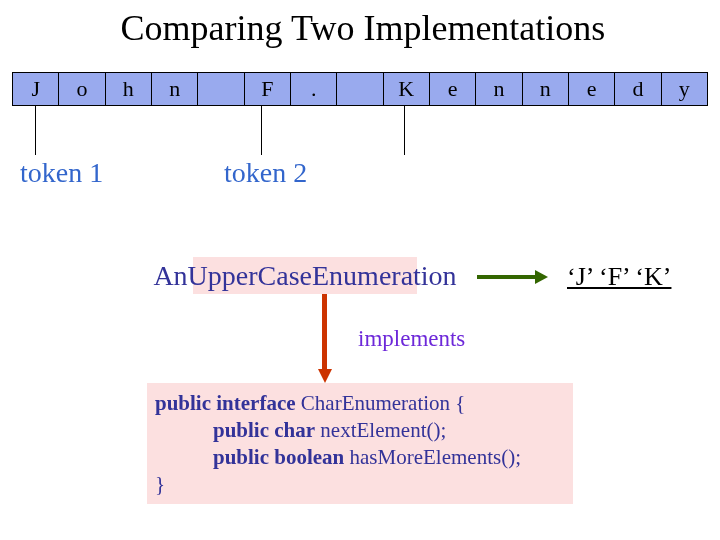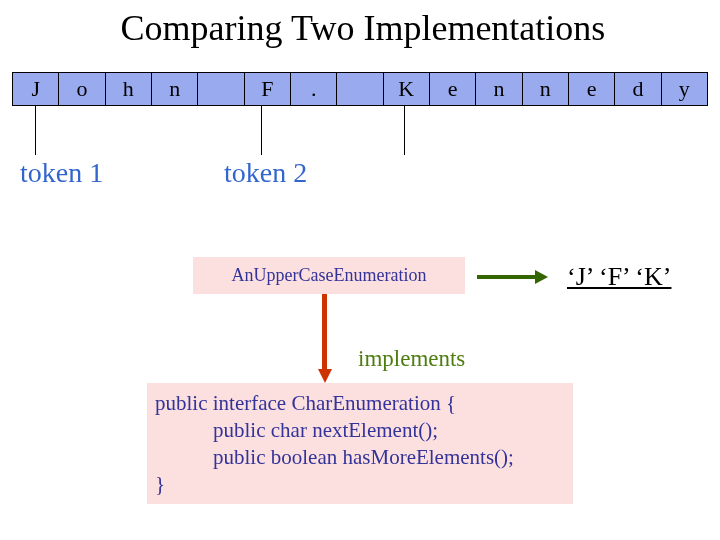--- a/index.html
+++ b/index.html
@@ -14,46 +14,46 @@
             display:flex;background:#99AAEE;border:1px solid #000;}
   .cell{flex:1 1 0;border-right:1px solid #000;display:flex;
         align-items:center;justify-content:center;
         font-size:22px;color:#000;}
   .cell:last-child{border-right:none;}
 
   .tick{position:absolute;top:106px;height:49px;width:1px;background:#000;}
 
   .token-label{position:absolute;top:157px;font-size:28px;color:#3366CC;}
 
-  .class-box{position:absolute;left:193px;top:257px;width:272px;height:37px;
+  .class-box{position:absolute;left:193px;top:257px;width:224px;height:37px;
              background:#FCE0E0;display:flex;align-items:center;justify-content:center;
-             font-size:18px;color:#333399;}
+             font-size:28px;color:#333399;}
 
   .green-arrow{position:absolute;left:477px;top:270px;width:72px;height:13px;}
   .ga-line{position:absolute;left:0;top:5px;width:60px;height:4px;background:#336600;}
   .ga-head{position:absolute;left:58px;top:0;width:0;height:0;
            border-left:13px solid #336600;border-top:7px solid transparent;
            border-bottom:7px solid transparent;}
 
   .jfk{position:absolute;left:567px;top:262px;font-size:26px;color:#000;text-decoration:underline;}
 
   .red-arrow{position:absolute;left:318px;top:294px;width:14px;height:89px;}
   .ra-line{position:absolute;left:4px;top:0;width:5px;height:76px;background:#CC3300;}
   .ra-head{position:absolute;left:0;top:75px;width:0;height:0;
            border-top:14px solid #CC3300;border-left:7px solid transparent;
            border-right:7px solid transparent;}
 
-  .implements{position:absolute;left:358px;top:346px;font-size:23px;color:#4d7c0f;}
+  .implements{position:absolute;left:358px;top:326px;font-size:23px;color:#6d28d9;}
 
   .code-box{position:absolute;left:147px;top:383px;width:426px;height:121px;
             background:#FCE0E0;box-sizing:border-box;padding:7px 0 0 8px;
             font-size:21px;color:#333399;}
   .code-line{line-height:27px;white-space:pre;}
   .code-line.indent{padding-left:58px;}
-  .kw{font-weight:normal;}
+  .kw{font-weight:bold;}
 </style>
 </head>
 <body>
 
 <div class="slide">
 
   <h1 class="title">Comparing Two Implementations</h1>
 
   <div class="char-row">
     <div class="cell">J</div>

